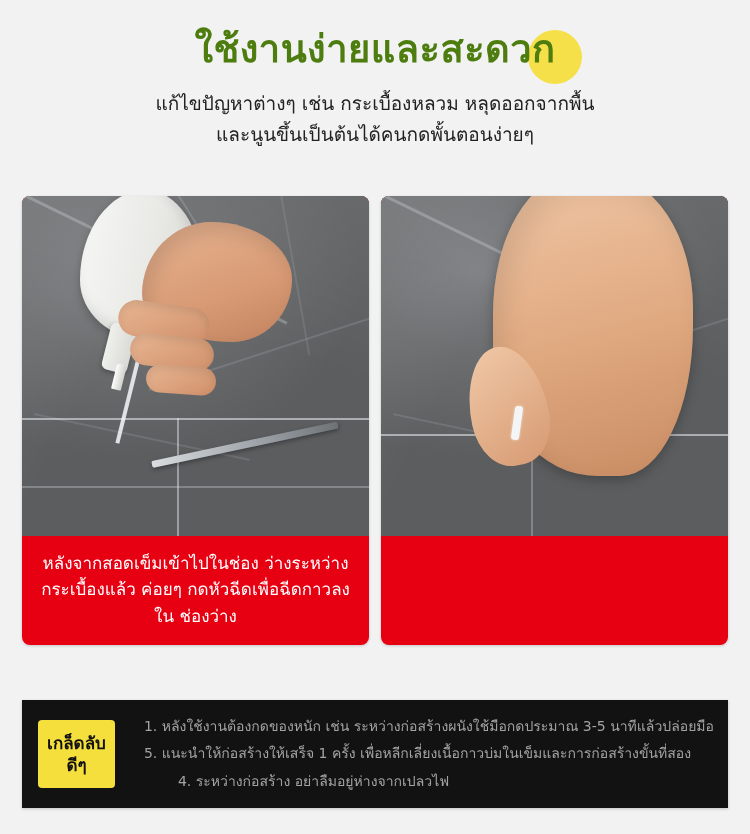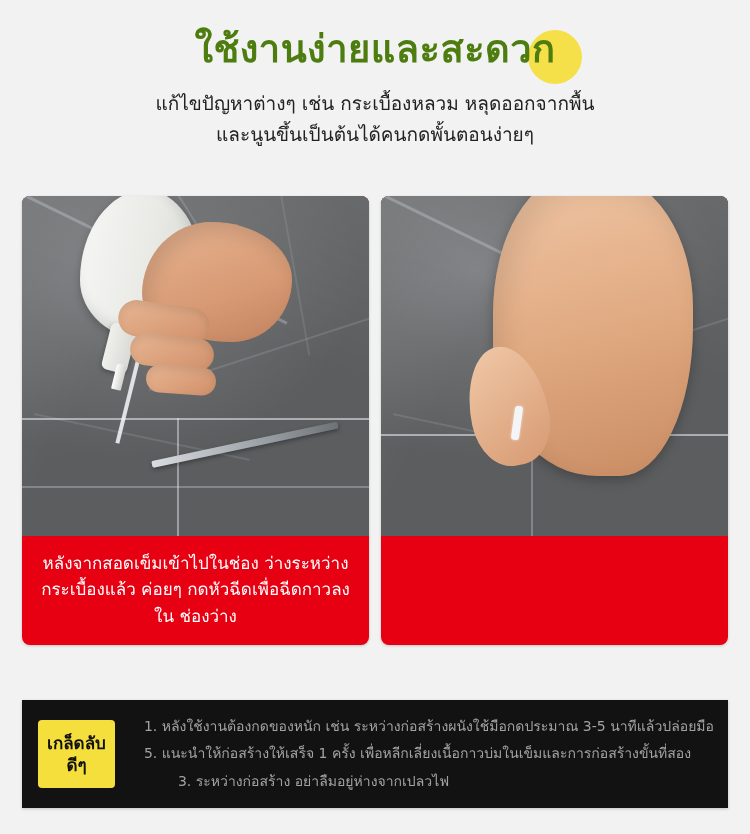--- a/index.html
+++ b/index.html
@@ -331,17 +331,17 @@
   </div>
 
   <div class="tips">
     <div class="tips-badge">
       <span>เกล็ดลับ</span>
       <span>ดีๆ</span>
     </div>
     <div class="tips-list">
       <div>1. หลังใช้งานต้องกดของหนัก เช่น ระหว่างก่อสร้างผนังใช้มือกดประมาณ 3-5 นาทีแล้วปล่อยมือ</div>
       <div>5. แนะนำให้ก่อสร้างให้เสร็จ 1 ครั้ง เพื่อหลีกเลี่ยงเนื้อกาวบ่มในเข็มและการก่อสร้างขั้นที่สอง</div>
-      <div>3. ระหว่างก่อสร้าง อย่าลืมอยู่ห่างจากเปลวไฟ</div>
+      <div>4. ระหว่างก่อสร้าง อย่าลืมอยู่ห่างจากเปลวไฟ</div>
     </div>
   </div>
 
 </div>
 
 </body></html>

